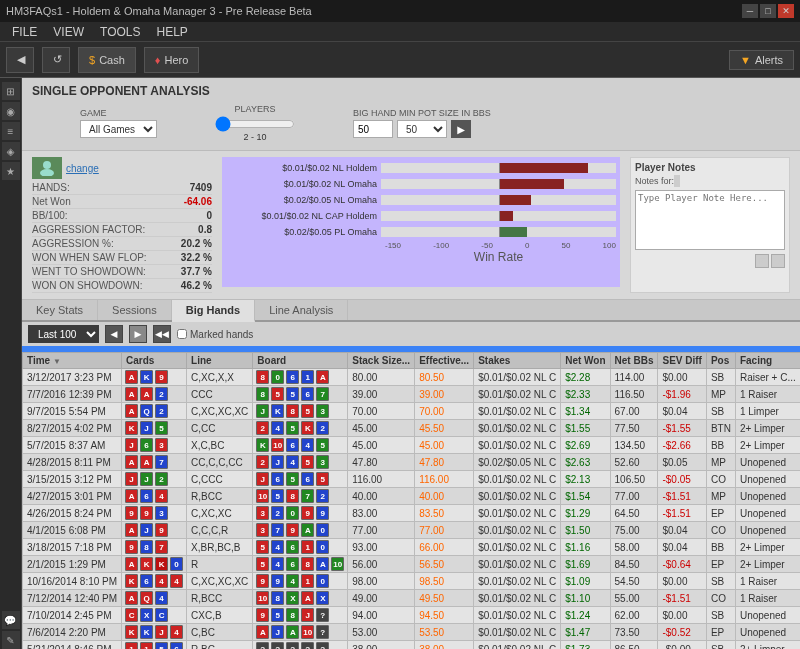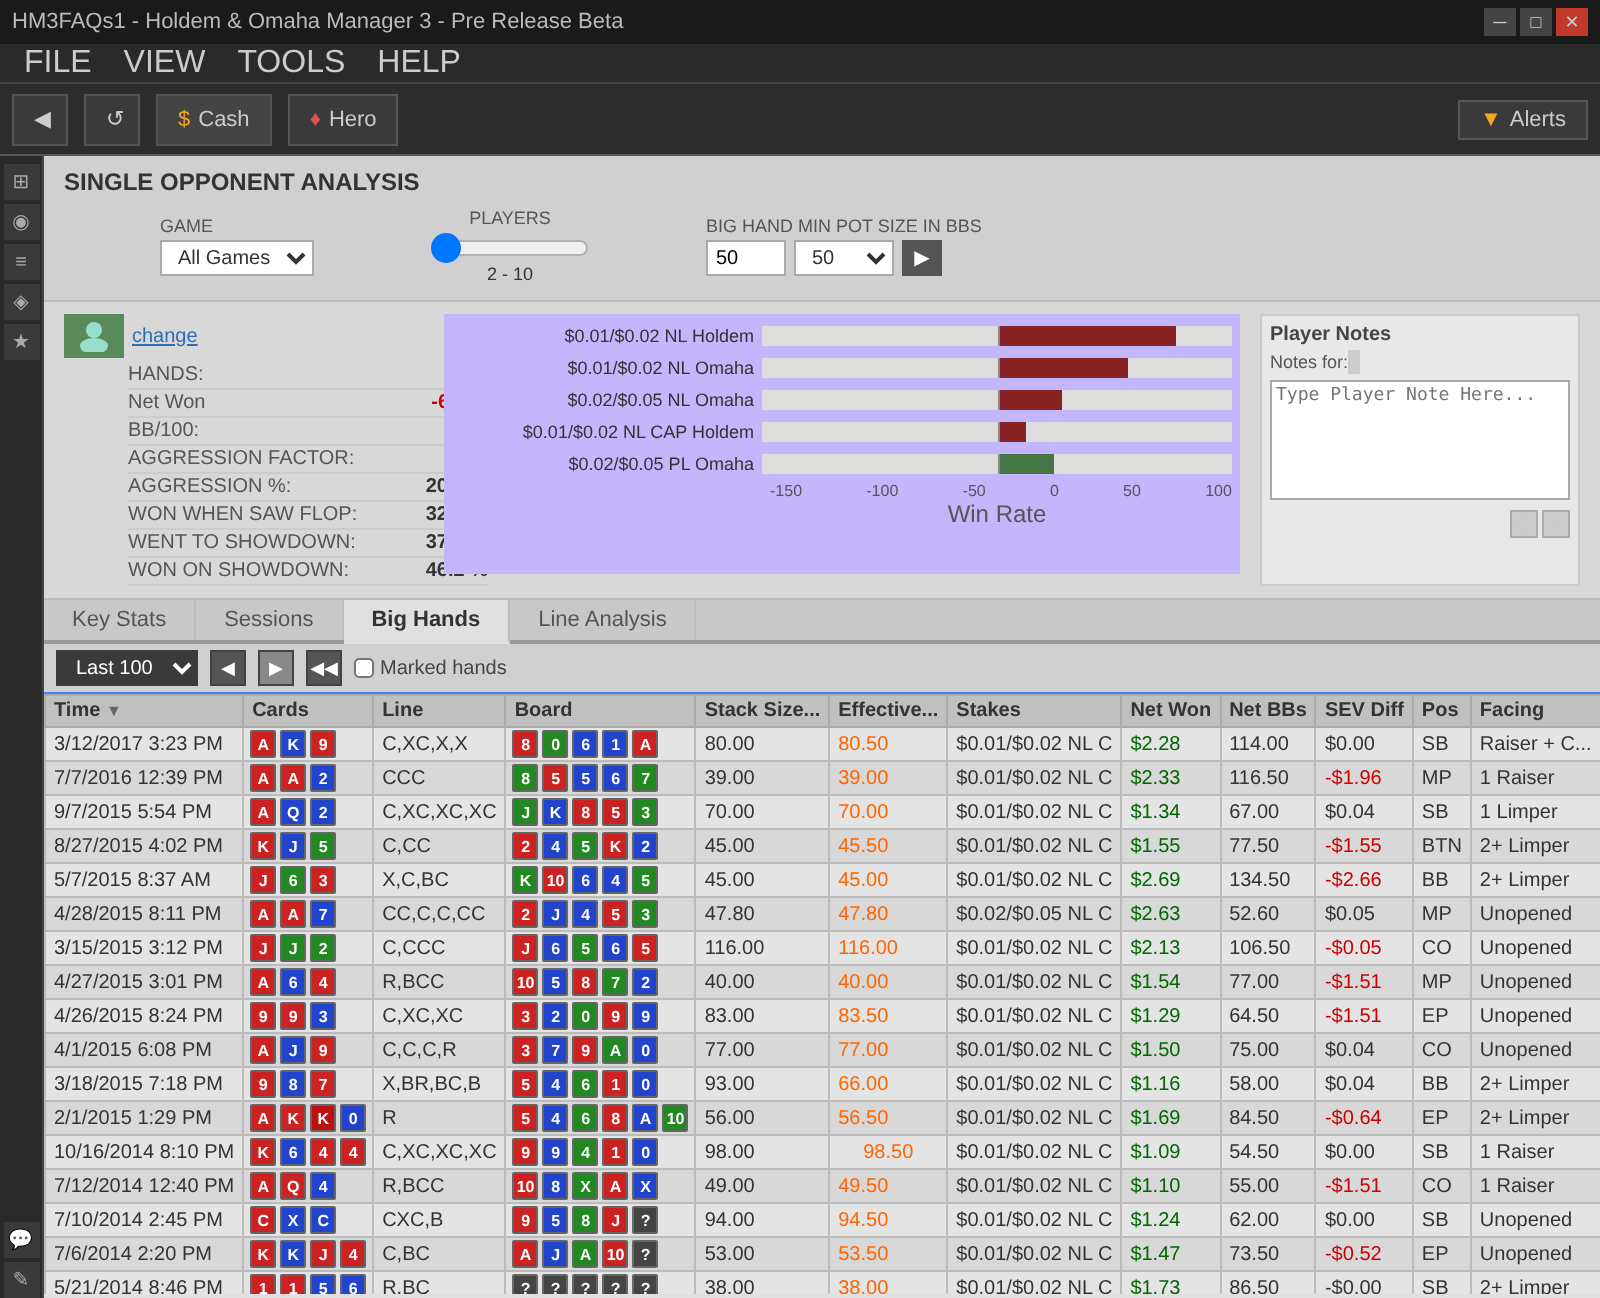--- a/index.html
+++ b/index.html
@@ -5,21 +5,21 @@
     * { box-sizing: border-box; margin: 0; padding: 0; }
     body { font-family: Arial, sans-serif; font-size: 11px; background: #1a1a1a; color: #ccc; width: 800px; height: 649px; overflow: hidden; }
     
     
     #titlebar { background: #1a1a1a; height: 22px; display: flex; align-items: center; padding: 0 6px; color: #ccc; font-size: 11px; }
     #titlebar .win-controls { display: flex; gap: 2px; }
     #titlebar .win-btn { width: 16px; height: 14px; background: #444; border: none; color: #ccc; font-size: 9px; cursor: pointer; display: flex; align-items: center; justify-content: center; }
     
     
     #menubar { background: #2a2a2a; height: 20px; display: flex; align-items: center; padding: 0 4px; border-bottom: 1px solid #444; }
-    #menubar span { padding: 0 8px; font-size: 16px; color: #ccc; cursor: pointer; }
+    #menubar span { padding: 0 8px; font-size: 12px; color: #ccc; cursor: pointer; }
     
     
     #nav-toolbar { background: #2d2d2d; height: 36px; display: flex; align-items: center; padding: 0 6px; gap: 8px; border-bottom: 1px solid #555; }
     .nav-btn { background: #3a3a3a; border: 1px solid #555; color: #ccc; padding: 3px 10px; font-size: 11px; cursor: pointer; display: flex; align-items: center; gap: 4px; height: 26px; }
     .nav-btn.active { background: #444; }
     .spacer { flex: 1; }
     .alerts-btn { background: #3a3a3a; border: 1px solid #555; color: #ccc; padding: 3px 10px; font-size: 11px; cursor: pointer; display: flex; align-items: center; gap: 4px; }
     .filter-icon { color: #f5a623; }
     
     
@@ -46,21 +46,21 @@
     .go-btn { background: #555; border: none; color: white; width: 20px; height: 18px; cursor: pointer; font-size: 10px; }
     
     
     #player-section { display: flex; padding: 6px 10px; gap: 10px; background: #d8d8d8; border-bottom: 1px solid #bbb; }
     
     #player-stats { width: 180px; flex-shrink: 0; }
     .player-row { display: flex; align-items: center; gap: 4px; margin-bottom: 2px; }
     .player-avatar { width: 30px; height: 22px; background: #5a8a5a; display: flex; align-items: center; justify-content: center; }
     .player-change { font-size: 10px; color: #2a6eb5; cursor: pointer; text-decoration: underline; }
     
-    .stat-table { width: 100%; margin-left: 32px; }
+    .stat-table { width: 100%; }
     .stat-row { display: flex; justify-content: space-between; padding: 1px 0; border-bottom: 1px solid #ccc; }
     .stat-name { color: #555; font-size: 10px; }
     .stat-value { color: #333; font-size: 10px; font-weight: bold; }
     .stat-value.neg { color: #cc0000; }
     
     
     #chart-area { flex: 1; display: flex; flex-direction: column; }
     
     
     #player-notes { width: 160px; flex-shrink: 0; background: #e8e8e8; border: 1px solid #ccc; padding: 4px; }
@@ -73,21 +73,21 @@
     
     
     #tabs { display: flex; background: #c8c8c8; border-bottom: 2px solid #999; }
     .tab { padding: 4px 14px; font-size: 11px; cursor: pointer; color: #555; border-right: 1px solid #bbb; }
     .tab.active { background: #e0e0e0; color: #333; font-weight: bold; border-bottom: 2px solid #e0e0e0; margin-bottom: -2px; }
     
     
     #table-area { background: #e0e0e0; height: 340px; overflow: hidden; }
     
     
-    #table-toolbar { display: flex; align-items: center; gap: 6px; padding: 3px 6px; background: #d0d0d0; border-bottom: 1px solid #3b82f6; }
+    #table-toolbar { display: flex; align-items: center; gap: 6px; padding: 3px 6px; background: #d0d0d0; border-bottom: 6px solid #3b82f6; }
     .period-select { background: #3a3a3a; color: white; border: none; padding: 2px 6px; font-size: 10px; height: 18px; }
     .tb-btn { background: #555; border: 1px solid #444; color: white; width: 18px; height: 18px; cursor: pointer; font-size: 9px; display: flex; align-items: center; justify-content: center; }
     .tb-btn.active { background: #888; }
     .cb-label { display: flex; align-items: center; gap: 3px; font-size: 10px; color: #444; }
     .cb-label input { width: 10px; height: 10px; }
     
     
     #data-table { width: 100%; border-collapse: collapse; }
     #data-table th { background: #c0c0c0; border: 1px solid #aaa; padding: 2px 4px; font-size: 10px; color: #333; font-weight: bold; text-align: left; position: sticky; top: 0; white-space: nowrap; cursor: pointer; }
     #data-table th .sort-arrow { font-size: 8px; color: #666; }
@@ -504,21 +504,21 @@
               <td style="color: rgb(204, 0, 0);">-$0.64</td>
               <td>EP</td>
               <td>2+ Limper</td>
             </tr>
             <tr>
               <td>10/16/2014 8:10 PM</td>
               <td style="padding: 1px 2px;"><span style="display: inline-flex; align-items: center; justify-content: center; width: 13px; height: 14px; font-size: 8px; font-weight: bold; border: 1px solid rgb(102, 102, 102); margin: 0px 1px; border-radius: 1px; background: rgb(204, 34, 34); color: white;">K</span><span style="display: inline-flex; align-items: center; justify-content: center; width: 13px; height: 14px; font-size: 8px; font-weight: bold; border: 1px solid rgb(102, 102, 102); margin: 0px 1px; border-radius: 1px; background: rgb(34, 68, 204); color: white;">6</span><span style="display: inline-flex; align-items: center; justify-content: center; width: 13px; height: 14px; font-size: 8px; font-weight: bold; border: 1px solid rgb(102, 102, 102); margin: 0px 1px; border-radius: 1px; background: rgb(204, 34, 34); color: white;">4</span><span style="display: inline-flex; align-items: center; justify-content: center; width: 13px; height: 14px; font-size: 8px; font-weight: bold; border: 1px solid rgb(102, 102, 102); margin: 0px 1px; border-radius: 1px; background: rgb(204, 34, 34); color: white;">4</span></td>
               <td>C,XC,XC,XC</td>
               <td style="padding: 1px 2px;"><span style="display: inline-flex; align-items: center; justify-content: center; width: 13px; height: 14px; font-size: 8px; font-weight: bold; border: 1px solid rgb(102, 102, 102); margin: 0px 1px; border-radius: 1px; background: rgb(204, 34, 34); color: white;">9</span><span style="display: inline-flex; align-items: center; justify-content: center; width: 13px; height: 14px; font-size: 8px; font-weight: bold; border: 1px solid rgb(102, 102, 102); margin: 0px 1px; border-radius: 1px; background: rgb(34, 68, 204); color: white;">9</span><span style="display: inline-flex; align-items: center; justify-content: center; width: 13px; height: 14px; font-size: 8px; font-weight: bold; border: 1px solid rgb(102, 102, 102); margin: 0px 1px; border-radius: 1px; background: rgb(34, 136, 34); color: white;">4</span><span style="display: inline-flex; align-items: center; justify-content: center; width: 13px; height: 14px; font-size: 8px; font-weight: bold; border: 1px solid rgb(102, 102, 102); margin: 0px 1px; border-radius: 1px; background: rgb(204, 34, 34); color: white;">1</span><span style="display: inline-flex; align-items: center; justify-content: center; width: 13px; height: 14px; font-size: 8px; font-weight: bold; border: 1px solid rgb(102, 102, 102); margin: 0px 1px; border-radius: 1px; background: rgb(34, 68, 204); color: white;">0</span></td>
               <td>98.00</td>
-              <td style="color: rgb(255, 102, 0); text-align: center;">98.50</td>
+              <td style="color: rgb(255, 102, 0);">98.50</td>
               <td>$0.01/$0.02 NL C</td>
               <td style="color: rgb(0, 102, 0);">$1.09</td>
               <td>54.50</td>
               <td style="color: rgb(51, 51, 51);">$0.00</td>
               <td>SB</td>
               <td>1 Raiser</td>
             </tr>
             <tr>
               <td>7/12/2014 12:40 PM</td>
               <td style="padding: 1px 2px;"><span style="display: inline-flex; align-items: center; justify-content: center; width: 13px; height: 14px; font-size: 8px; font-weight: bold; border: 1px solid rgb(102, 102, 102); margin: 0px 1px; border-radius: 1px; background: rgb(204, 34, 34); color: white;">A</span><span style="display: inline-flex; align-items: center; justify-content: center; width: 13px; height: 14px; font-size: 8px; font-weight: bold; border: 1px solid rgb(102, 102, 102); margin: 0px 1px; border-radius: 1px; background: rgb(204, 34, 34); color: white;">Q</span><span style="display: inline-flex; align-items: center; justify-content: center; width: 13px; height: 14px; font-size: 8px; font-weight: bold; border: 1px solid rgb(102, 102, 102); margin: 0px 1px; border-radius: 1px; background: rgb(34, 68, 204); color: white;">4</span></td>

